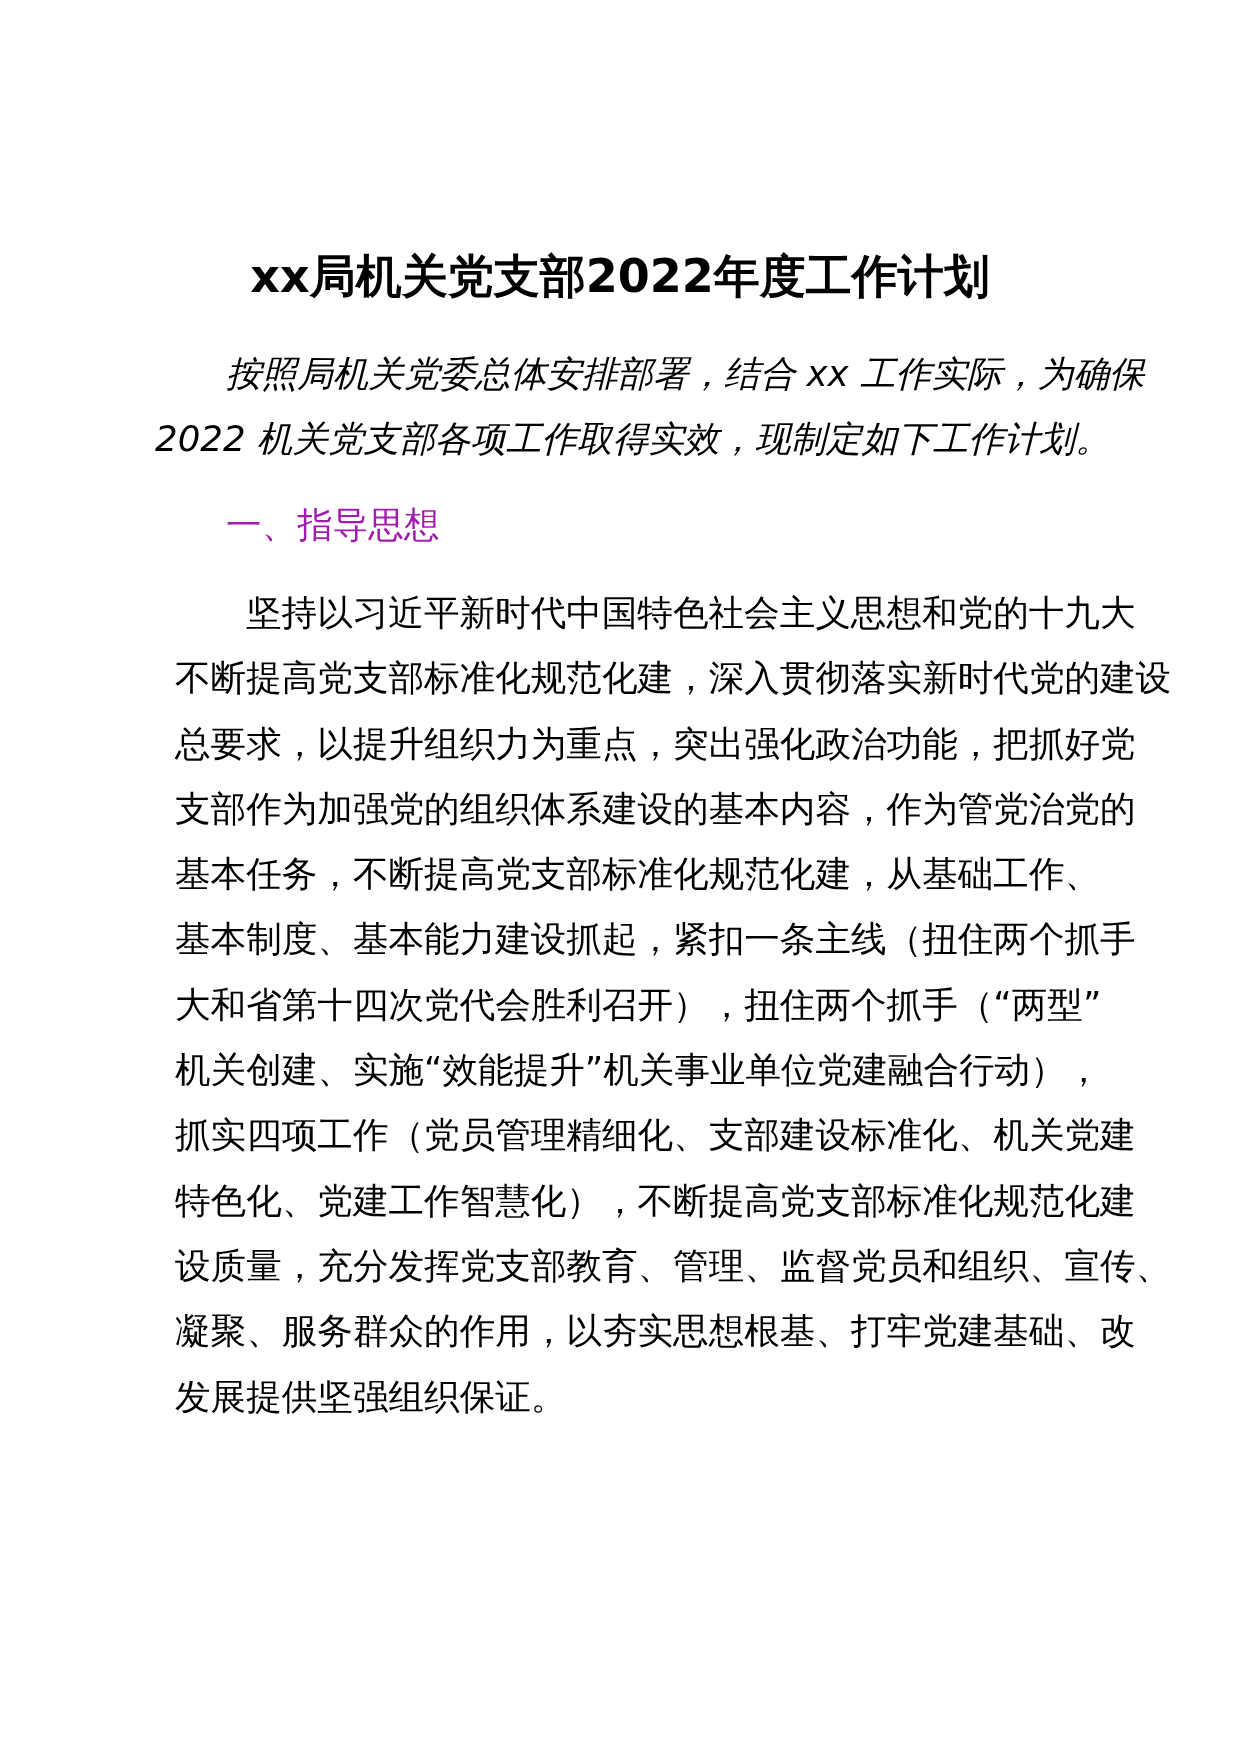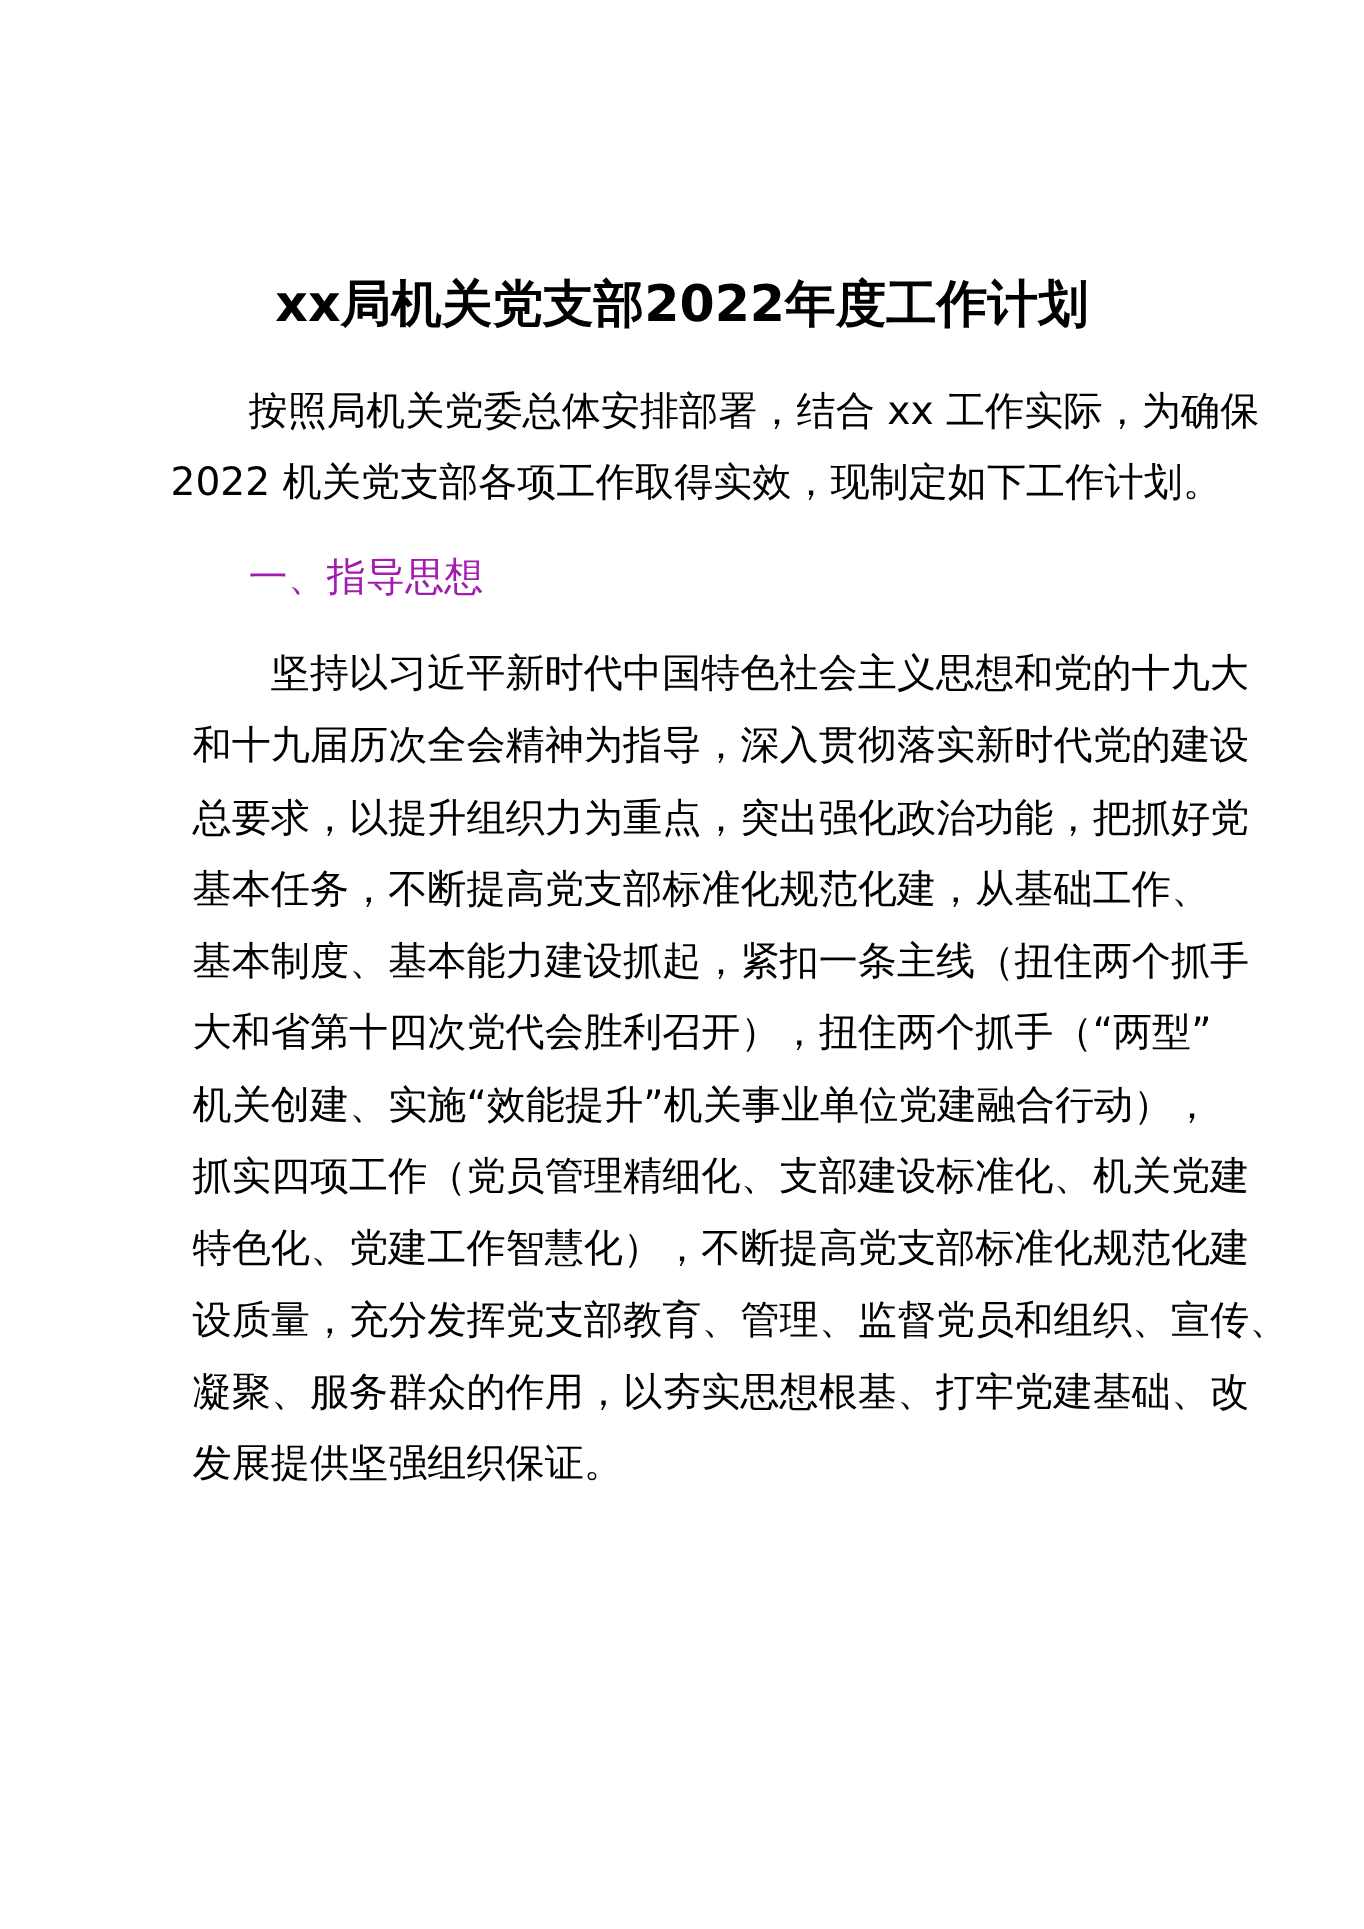--- a/index.html
+++ b/index.html
@@ -16,21 +16,21 @@
     }
     .body-block {
       position: absolute; left: 155px; width: 932px;
       font-size: 35.6px; line-height: 65.3px; margin: 0;
       text-align: justify; text-justify: inter-character;
       word-break: break-all;
     }
     .line { display: block; white-space: nowrap; height: 65.3px; }
     .indent { padding-left: 71px; }
     .heading { color: #a21caf; }
-    #p1 { top: 341px; }
+    #p1 { top: 341px; font-style: italic; }
     #h1 { top: 492px; }
     #p2 { top: 580px; margin-left: 20px; }
   </style>
 </head>
 <body>
 
 <div class="page">
 
   <h1 class="title">xx局机关党支部2022年度工作计划</h1>
 
@@ -38,22 +38,23 @@
     <span class="line indent">按照局机关党委总体安排部署，结合 xx 工作实际，为确保</span>
     <span class="line">2022 机关党支部各项工作取得实效，现制定如下工作计划。</span>
   </div>
 
   <div class="body-block" id="h1">
     <span class="line indent heading">一、指导思想</span>
   </div>
 
   <div class="body-block" id="p2">
     <span class="line indent">坚持以习近平新时代中国特色社会主义思想和党的十九大</span>
-    <span class="line">和十九届历次全会精神为指导，深入贯彻落实新时代党的建设</span>
+    <span class="line">不断提高党支部标准化规范化建，深入贯彻落实新时代党的建设</span>
     <span class="line">总要求，以提升组织力为重点，突出强化政治功能，把抓好党</span>
+    <span class="line">支部作为加强党的组织体系建设的基本内容，作为管党治党的</span>
     <span class="line">基本任务，不断提高党支部标准化规范化建，从基础工作、</span>
     <span class="line">基本制度、基本能力建设抓起，紧扣一条主线（扭住两个抓手</span>
     <span class="line">大和省第十四次党代会胜利召开），扭住两个抓手（“两型”</span>
     <span class="line">机关创建、实施“效能提升”机关事业单位党建融合行动），</span>
     <span class="line">抓实四项工作（党员管理精细化、支部建设标准化、机关党建</span>
     <span class="line">特色化、党建工作智慧化），不断提高党支部标准化规范化建</span>
     <span class="line">设质量，充分发挥党支部教育、管理、监督党员和组织、宣传、</span>
     <span class="line">凝聚、服务群众的作用，以夯实思想根基、打牢党建基础、改</span>
     <span class="line">发展提供坚强组织保证。</span>
   </div>

